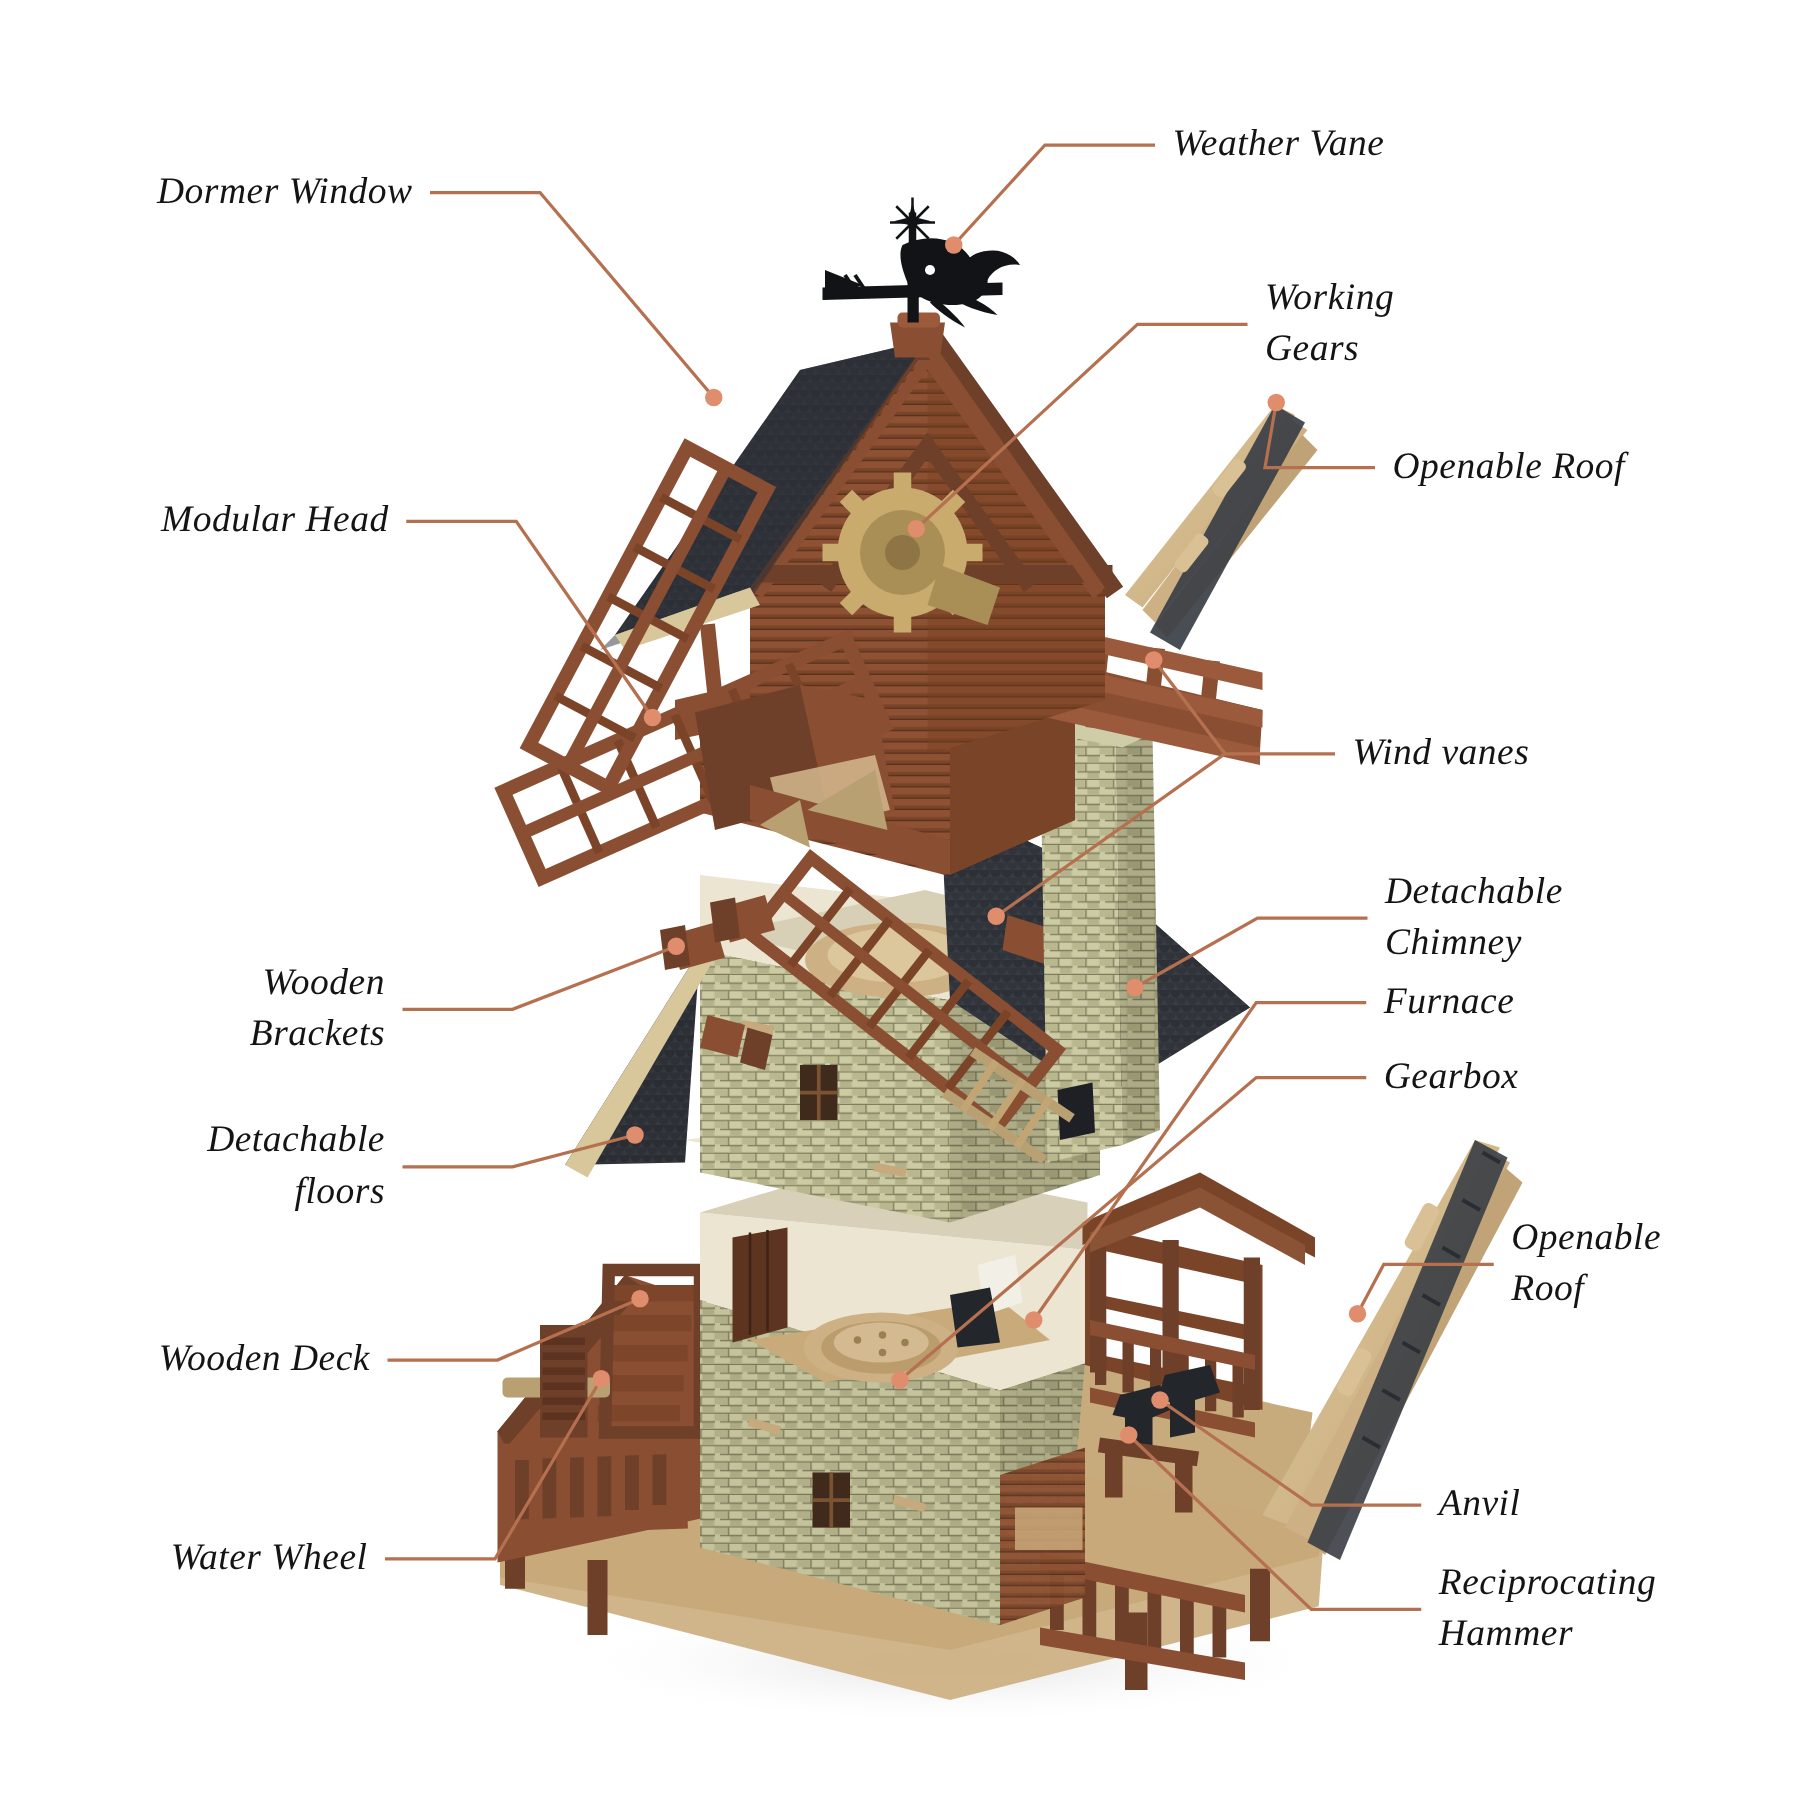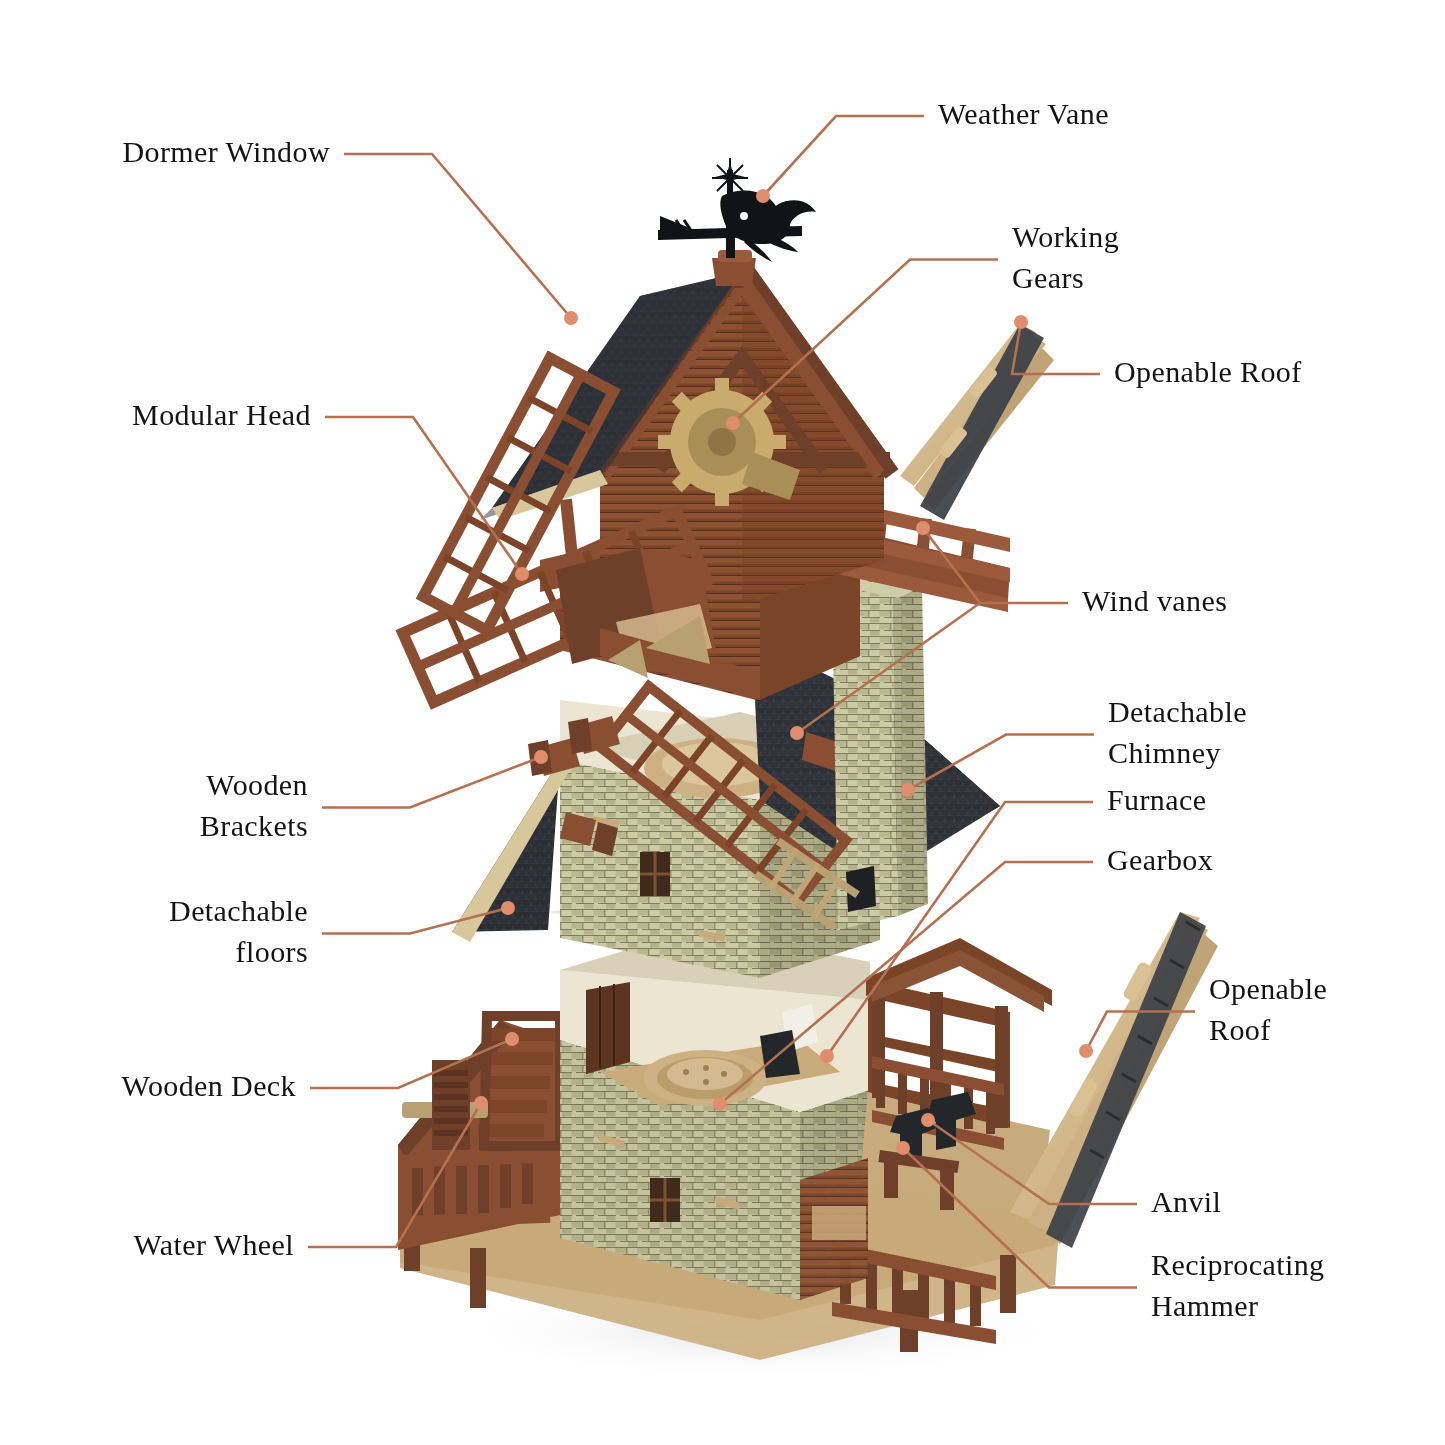--- a/index.html
+++ b/index.html
@@ -3,20 +3,21 @@
 <meta charset="utf-8">
 <title>Windmill Exploded Diagram</title>
 <style>
   html,body{margin:0;padding:0;background:#ffffff;}
   #stage{
     position:relative;
     width:1445px;height:1445px;
     background:#ffffff;
     overflow:hidden;
     font-family:"Liberation Serif","DejaVu Serif",serif;
+    font-style:italic;
   }
   #stage svg{position:absolute;top:0;left:0;width:1445px;height:1445px;}
   .callout-text{
     fill:#141414;
     font-family:"Liberation Serif","DejaVu Serif",serif;
     font-size:30px;
     letter-spacing:0.4px;
   }
   .callout-text.left{text-anchor:end;}
   .callout-text.right{text-anchor:start;}

